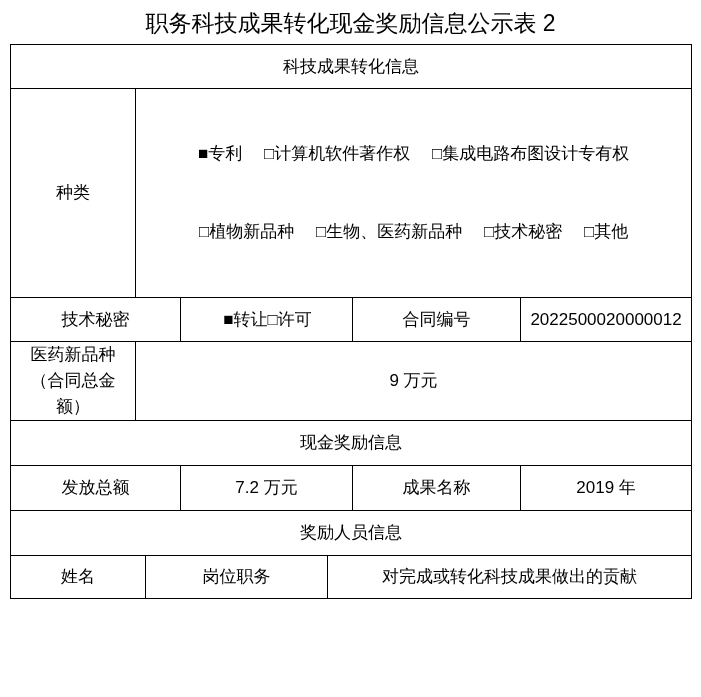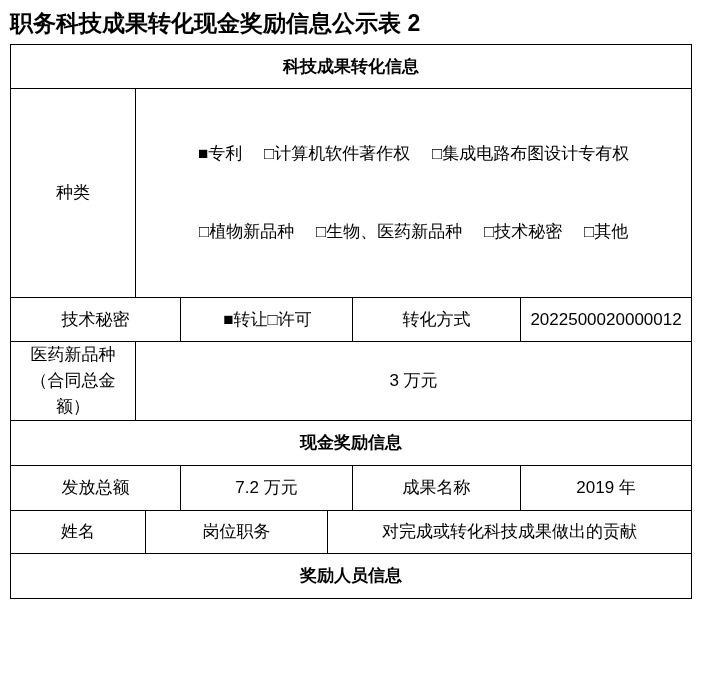--- a/index.html
+++ b/index.html
@@ -5,39 +5,40 @@
   * { box-sizing: border-box; margin: 0; padding: 0; }
   html, body { background: #ffffff; }
   body {
     width: 701px; height: 697px;
     font-family: "Liberation Sans", "DejaVu Sans", sans-serif;
     color: #000000;
   }
   .page { position: relative; width: 701px; height: 697px; overflow: hidden; }
   .doc-title {
     margin: 8px 10px 6px 10px;
-    font-size: 23px; line-height: 30px; font-weight: 700;
+    text-align: center;
+    font-size: 23px; line-height: 30px; font-weight: 400;
     white-space: nowrap;
   }
   table.form {
     border-collapse: collapse;
     table-layout: fixed;
     margin-left: 10px;
     width: 681px;
   }
   table.form td {
     border: 1px solid #000000;
     font-size: 17px;
     line-height: 26px;
     text-align: center;
     vertical-align: middle;
     padding: 0 4px;
     overflow: hidden;
   }
-  td.section-hd { font-weight: 700; }
+  td.section-hd { font-weight: 400; }
   td.left { text-align: left; white-space: pre-wrap; }
   td.label-wrap { text-align: left; padding: 0 8px 0 5px; }
   td.opts { padding-left: 5px; }
 </style>
 </head>
 <body>
 
 <div class="page">
 
   <div class="doc-title">职务科技成果转化现金奖励信息公示表 2</div>
@@ -63,46 +64,46 @@
       <td>种类</td>
       <td colspan="6" class="left opts">
         <div>■专利　 □计算机软件著作权　 □集成电路布图设计专有权</div>
         <div>□植物新品种　 □生物、医药新品种　 □技术秘密　 □其他</div>
       </td>
     </tr>
 
     <tr style="height:44px">
       <td colspan="3">技术秘密</td>
       <td colspan="2" class="left" style="padding-left:6px">■转让□许可</td>
-      <td>转化方式</td>
+      <td>合同编号</td>
       <td>2022500020000012</td>
     </tr>
 
     <tr style="height:53px">
       <td class="label-wrap">医药新品种（合同总金额）</td>
-      <td colspan="6">3 万元</td>
+      <td colspan="6">9 万元</td>
     </tr>
 
 
     <tr style="height:45px">
       <td colspan="7" class="section-hd">现金奖励信息</td>
     </tr>
 
     <tr style="height:45px">
       <td colspan="3">发放总额</td>
       <td colspan="2">7.2 万元</td>
       <td>成果名称</td>
       <td>2019 年</td>
     </tr>
 
+    <tr style="height:45px">
+      <td colspan="7" class="section-hd">奖励人员信息</td>
+    </tr>
+
     <tr style="height:43px">
       <td colspan="2">姓名</td>
       <td colspan="2">岗位职务</td>
       <td colspan="3">对完成或转化科技成果做出的贡献</td>
-    </tr>
-
-    <tr style="height:45px">
-      <td colspan="7" class="section-hd">奖励人员信息</td>
     </tr>
 
   </tbody>
     </table>
 </div>
 
 </body></html>

